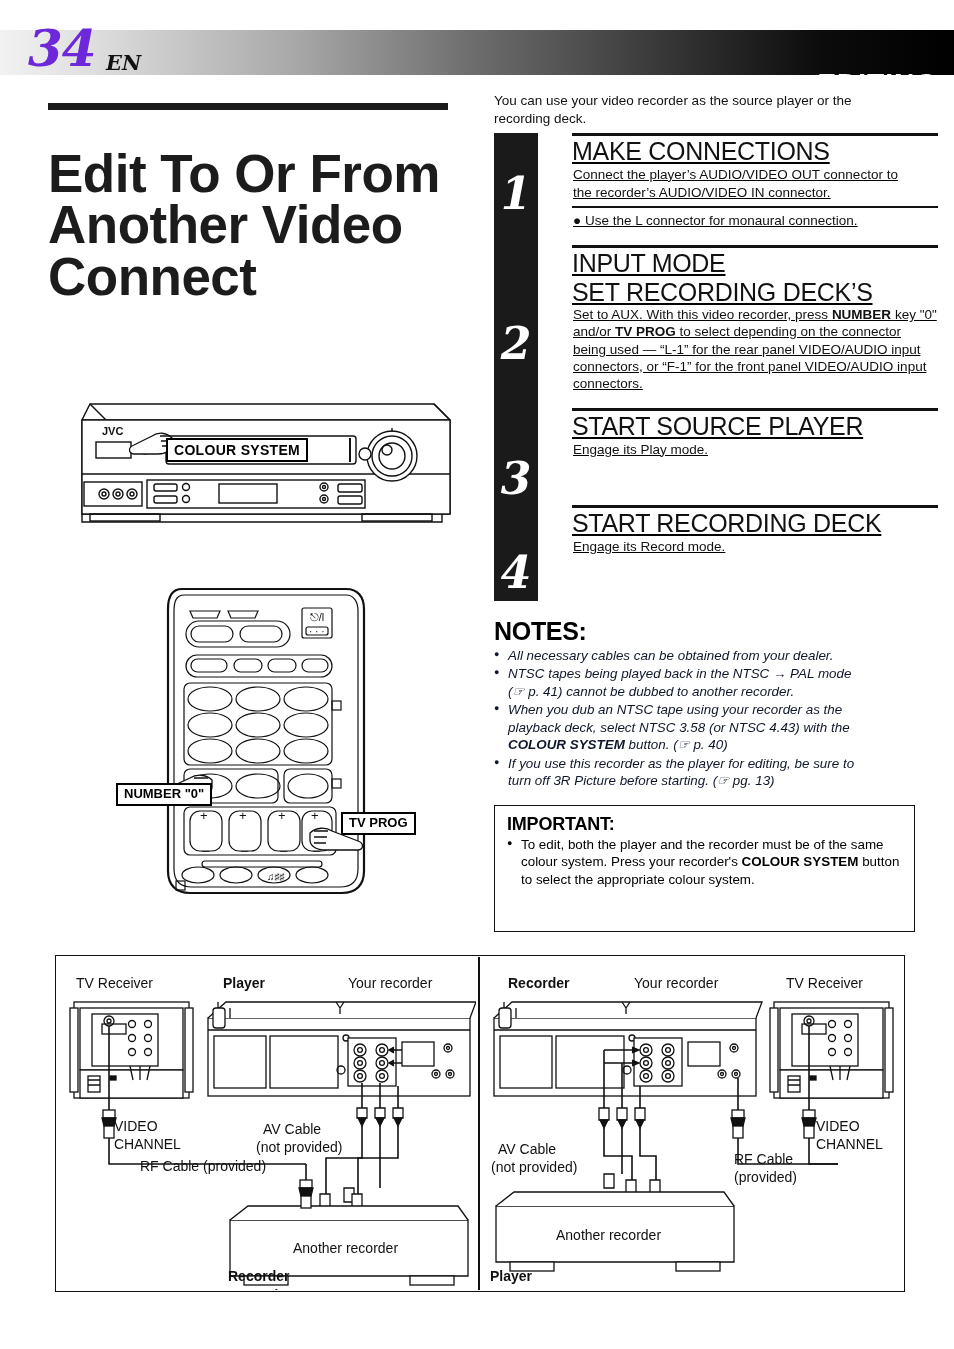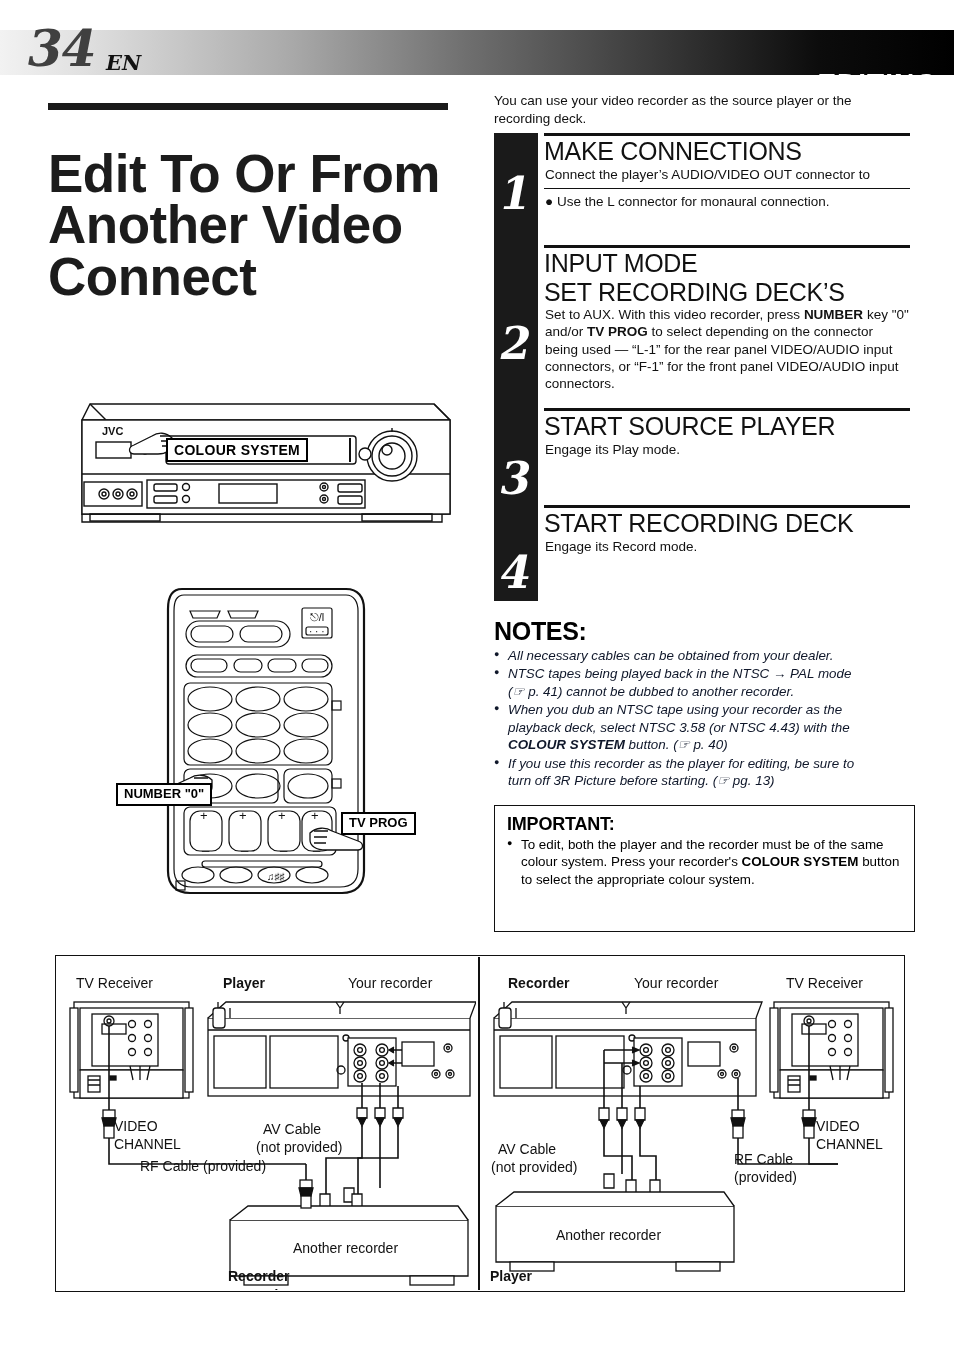--- a/index.html
+++ b/index.html
@@ -14,21 +14,21 @@
     position:absolute;left:0;top:30px;width:470px;height:45px;
     background:linear-gradient(to right,#f2f2f2 0%,#e0e0e0 18%,#a9a9a9 62%,#6e6e6e 100%);
   }
   .hdr-right{
     position:absolute;left:470px;top:30px;width:484px;height:45px;
     background:linear-gradient(to right,#6e6e6e 0%,#3a3a3a 38%,#0c0c0c 72%,#000 100%);
   }
   .pg-num{
     position:absolute;left:28px;top:24px;
     font-family:"DejaVu Serif", serif;font-style:italic;font-weight:700;
-    font-size:50px;line-height:1;letter-spacing:-1px;color:#404040;
+    font-size:50px;line-height:1;letter-spacing:-1px;color:#6d28d9;
   }
   .pg-lang{
     position:absolute;left:106px;top:50px;
     font-family:"DejaVu Serif", serif;font-style:italic;font-weight:700;
     font-size:21px;color:#111;letter-spacing:0px;
   }
   .editing{
     position:absolute;right:16px;top:38px;
     font-size:28px;font-weight:700;color:#fff;
     letter-spacing:1px;
@@ -64,21 +64,21 @@
   .intro{
     position:absolute;left:494px;top:92px;width:412px;
     font-size:13.5px;line-height:1.32;color:#111;
   }
   .numcol{position:absolute;left:494px;top:133px;width:44px;height:468px;background:#1a1a1a;}
   .stepnum{
     position:absolute;left:494px;width:44px;text-align:center;color:#fff;
     font-family:"DejaVu Serif", serif;font-style:italic;font-weight:700;
     font-size:44px;line-height:1;
   }
-  .step{position:absolute;left:544px;width:366px;}
+  .step{position:absolute;left:572px;width:366px;text-decoration:underline;}
   .step .rule{height:3px;background:#111;width:366px;}
   .step h2{
     margin:2px 0 1px 0;font-size:25px;font-weight:400;line-height:1.06;
     letter-spacing:-0.3px;color:#111;
   }
   .step p{margin:1px;font-size:13.5px;line-height:1.28;color:#111;}
   .thinrule{height:1.5px;background:#111;width:366px;margin:5px 0 4px 0;}
   b{font-weight:700;}
 
   
@@ -282,20 +282,21 @@
 
   <div class="intro">You can use your video recorder as the source player or the recording deck.</div>
 
   <div class="numcol"></div>
 
   <div class="stepnum" style="top:172px;">1</div>
   <div class="step" style="top:133px;">
     <div class="rule"></div>
     <h2>MAKE CONNECTIONS</h2>
     <p>Connect the player’s AUDIO/VIDEO OUT connector to</p>
+    <p>the recorder’s AUDIO/VIDEO IN connector.</p>
     <div class="thinrule"></div>
     <p>● Use the L connector for monaural connection.</p>
   </div>
 
   <div class="stepnum" style="top:322px;">2</div>
   <div class="step" style="top:245px;">
     <div class="rule"></div>
     <h2>INPUT MODE</h2>
     <h2>SET RECORDING DECK’S</h2>
     <p><span>Set to AUX. With this video recorder, press </span><b>NUMBER</b>

